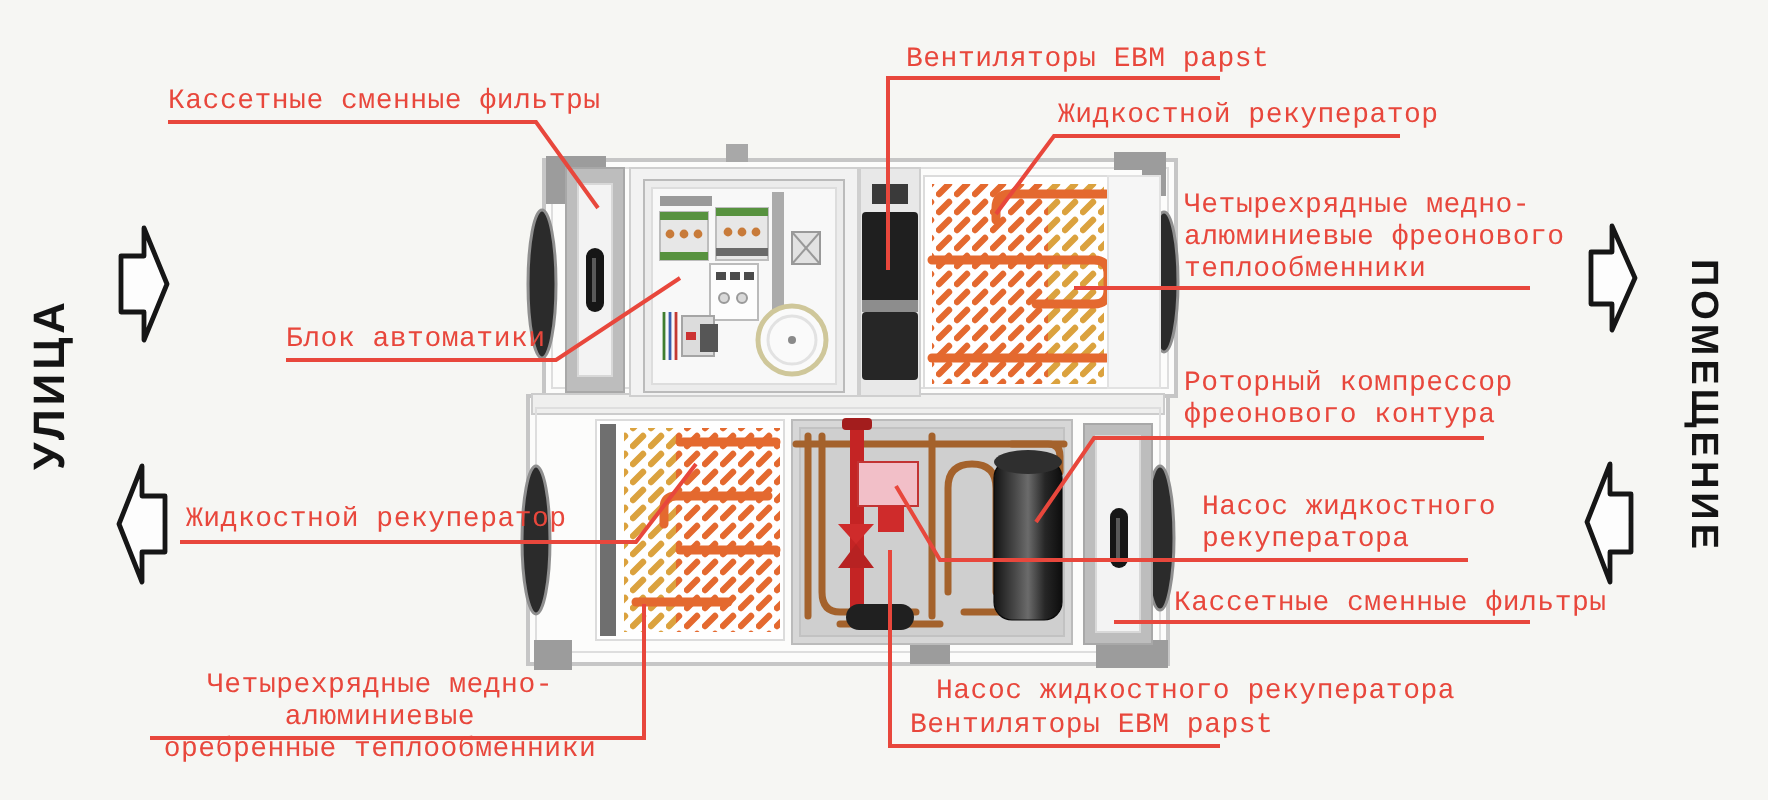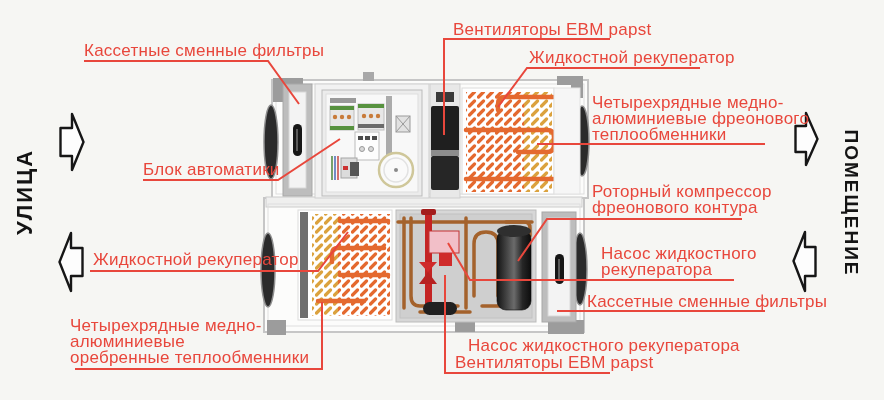--- a/index.html
+++ b/index.html
@@ -8,22 +8,23 @@
   }
   html,body{margin:0;padding:0;}
   body{background:#e9e9e6;font-family:"Liberation Sans",sans-serif;}
   #stage{
     position:relative;width:884px;height:400px;overflow:hidden;
     background:#f6f6f3;margin:0 auto;
   }
   #diagram-svg{position:absolute;left:0;top:0;}
   .lbl{
     position:absolute;color:var(--label-red);
-    font-size:17px;line-height:16px;letter-spacing:.25px;
+    font-size:14px;line-height:16px;letter-spacing:.25px;
     white-space:pre-line;
+    font-family:Liberation Mono, monospace;
   }
   .side-label{
     position:absolute;color:var(--side-text);font-weight:bold;
     letter-spacing:2px;white-space:nowrap;
   }
   #street-label{
     font-size:22px;left:25px;top:192px;
     transform:translate(-50%,-50%) rotate(-90deg);
   }
   #room-label{
@@ -235,18 +236,18 @@
   <div class="lbl" style="left:592px;top:95px">Четырехрядные медно-
 алюминиевые фреонового
 теплообменники</div>
   <div class="lbl" style="left:143px;top:162px">Блок автоматики</div>
   <div class="lbl" style="left:601px;top:246px">Насос жидкостного
 рекуператора</div>
   <div class="lbl" style="left:592px;top:184px">Роторный компрессор
 фреонового контура</div>
   <div class="lbl" style="left:587px;top:294px">Кассетные сменные фильтры</div>
   <div class="lbl" style="left:93px;top:252px">Жидкостной рекуператор</div>
-  <div class="lbl" style="left:70px;top:318px;width:240px;text-align:left">Четырехрядные медно-алюминиевые
+  <div class="lbl" style="left:70px;top:335px;width:240px;text-align:center">Четырехрядные медно-алюминиевые
 оребренные теплообменники</div>
   <div class="lbl" style="left:468px;top:338px">Насос жидкостного рекуператора</div>
   <div class="lbl" style="left:455px;top:355px">Вентиляторы EBM papst</div>
 
 </div>
 
 </body></html>

